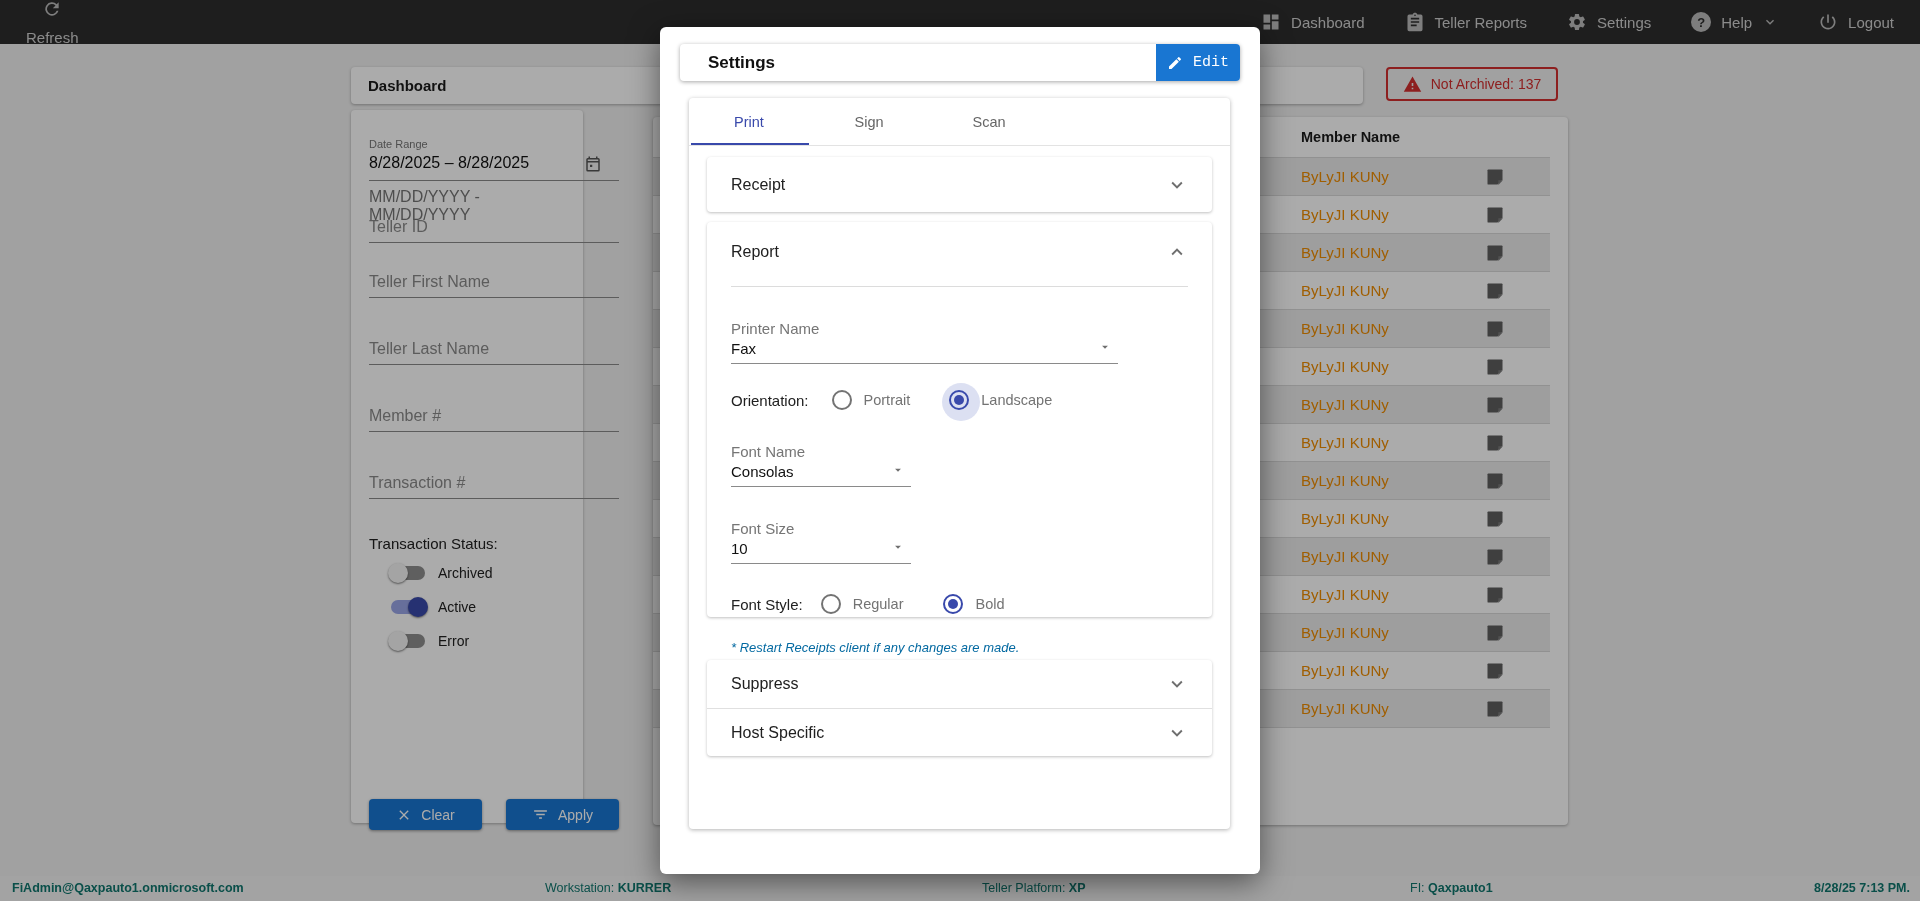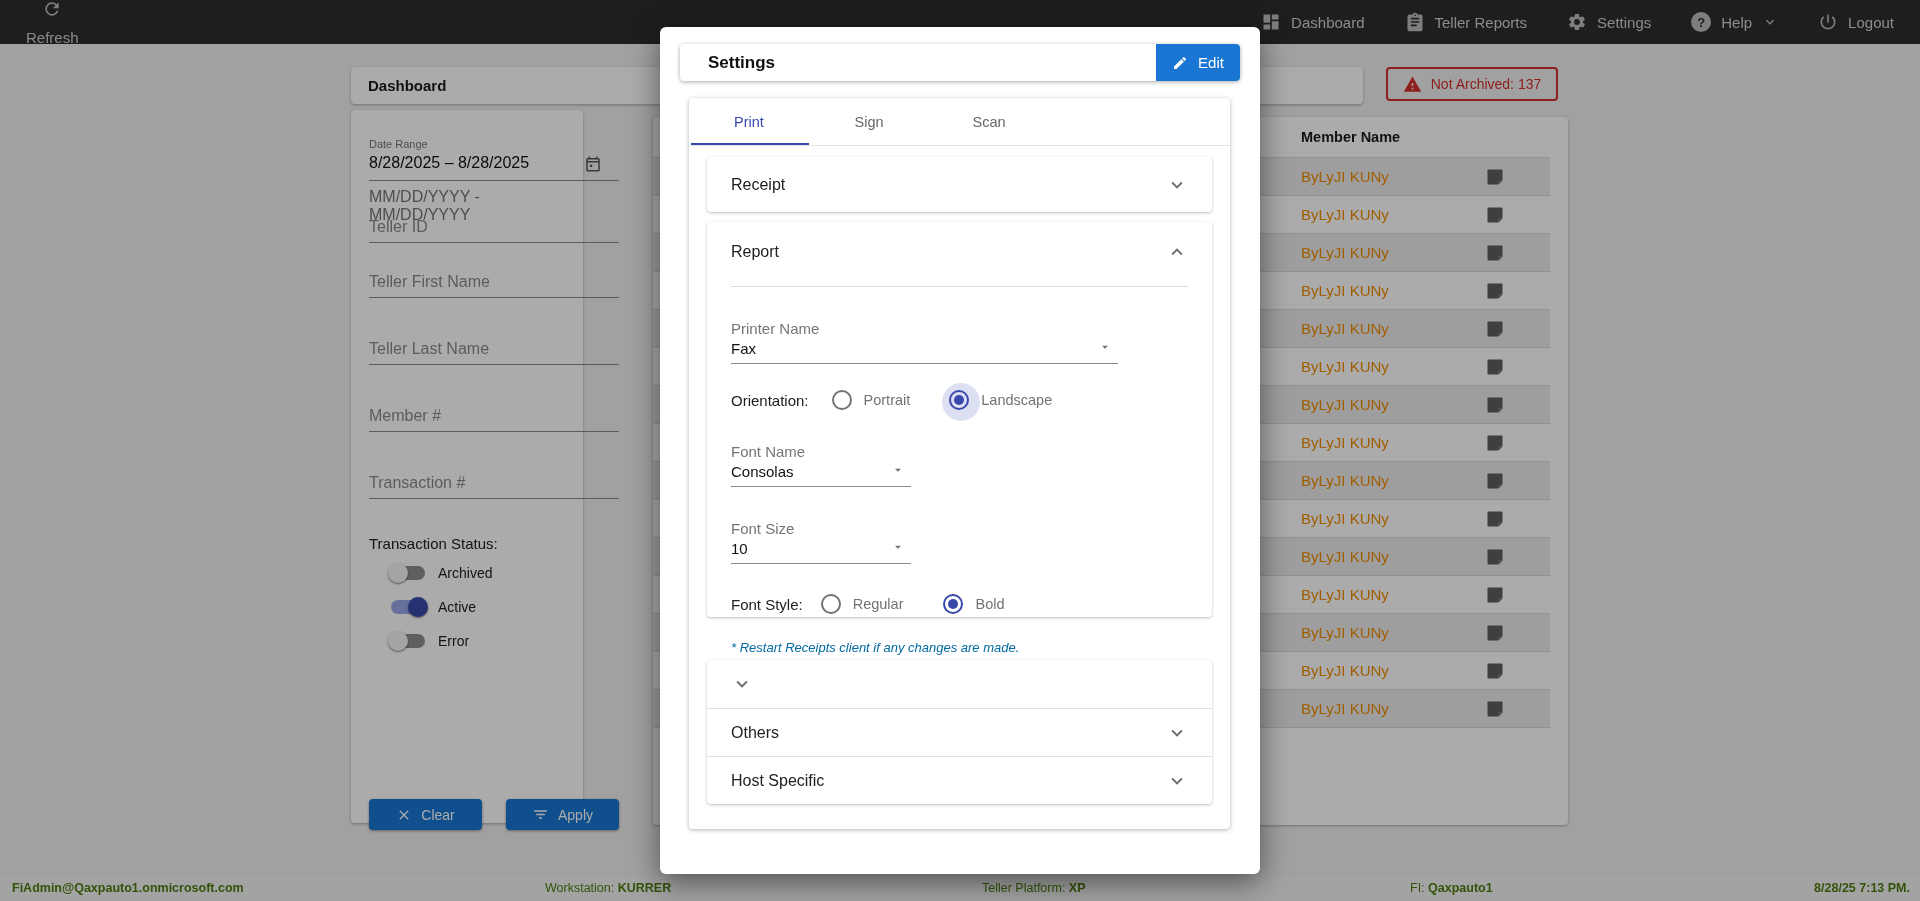--- a/index.html
+++ b/index.html
@@ -56,33 +56,33 @@
   .trow { position:relative; height:38px; border-bottom:1px solid #d9d9d9; background:#fff; }
   .trow.alt { background:#ececec; }
   .member-name { position:absolute; left:648px; top:10px; font-size:15px; color:#ef8c00; }
   .note-ic { position:absolute; left:832px; top:9px; }
   .pager { position:absolute; right:130px; top:780px; font-size:14px; color:#3a3a3a; }
   .pg-prev { position:absolute; right:90px; top:778px; }
   .pg-next { position:absolute; right:41px; top:778px; cursor:pointer; }
 
   
   .footer { position:absolute; left:0; top:876px; width:1920px; height:25px; background:#f3f3f3;
-            font-size:12.5px; color:#4d7c0f; z-index:1; }
+            font-size:12.5px; color:#0f766e; z-index:1; }
   .footer b { font-weight:bold; }
   .ft { position:absolute; top:5px; }
 
   
   .backdrop { position:absolute; left:0; top:0; width:1920px; height:901px; background:rgba(0,0,0,.33); z-index:5; }
   .modal { position:absolute; left:660px; top:27px; width:600px; height:847px; background:#fff;
            border-radius:6px; box-shadow:0 8px 30px rgba(0,0,0,.5); z-index:10; }
   .m-header { position:absolute; left:20px; top:17px; width:560px; height:37px; background:#fff; border-radius:4px;
               box-shadow:0 1px 4px rgba(0,0,0,.35); display:flex; align-items:center; }
   .m-title { font-size:17px; font-weight:bold; color:#111; margin-left:28px; }
   .edit-btn { position:absolute; right:0; top:0; width:84px; height:37px; background:#1976d2; border:none;
-              border-radius:0 4px 4px 0; color:#fff; font-size:15px; font-family:Liberation Sans, sans-serif;
+              border-radius:0 4px 4px 0; color:#fff; font-size:15px; font-family:Liberation Mono, monospace;
               display:flex; align-items:center; justify-content:center; gap:10px; cursor:pointer; }
   .edit-btn svg { fill:#fff; }
 
   .tab-card { position:absolute; left:29px; top:71px; width:541px; height:731px; background:#fff;
               border-radius:4px; box-shadow:0 1px 4px rgba(0,0,0,.3); }
   .tabs { display:flex; height:48px; border-bottom:1px solid #e3e3e3; position:relative; }
   .tab { width:120px; display:flex; align-items:center; justify-content:center; font-size:14.5px;
          color:#666; cursor:pointer; }
   .tab.active { color:#3949ab; font-weight:500; }
   .tab-underline { position:absolute; left:2px; bottom:0; width:118px; height:2px; background:#3949ab; }
@@ -467,26 +467,21 @@
           <span class="radio checked" style="margin-left:40px"></span>
           <span class="ro-label">Bold</span>
         </div>
 
         <div class="note-text">* Restart Receipts client if any changes are made.</div>
       </div>
     </div>
 
     <div class="acc-group">
       <div class="acc-head">
-        <svg width="22" height="22" viewBox="0 0 24 24">
-            <path d="M16.59 8.59 12 13.17 7.41 8.59 6 10l6 6 6-6z"></path>
-          </svg>
-      </div>
-      <div class="acc-head">
-        <span class="acc-label">Others</span>
+        <span class="acc-label">Suppress</span>
         <svg width="22" height="22" viewBox="0 0 24 24">
             <path d="M16.59 8.59 12 13.17 7.41 8.59 6 10l6 6 6-6z"></path>
           </svg>
       </div>
       <div class="acc-head">
         <span class="acc-label">Host Specific</span>
         <svg width="22" height="22" viewBox="0 0 24 24">
             <path d="M16.59 8.59 12 13.17 7.41 8.59 6 10l6 6 6-6z"></path>
           </svg>
       </div>

